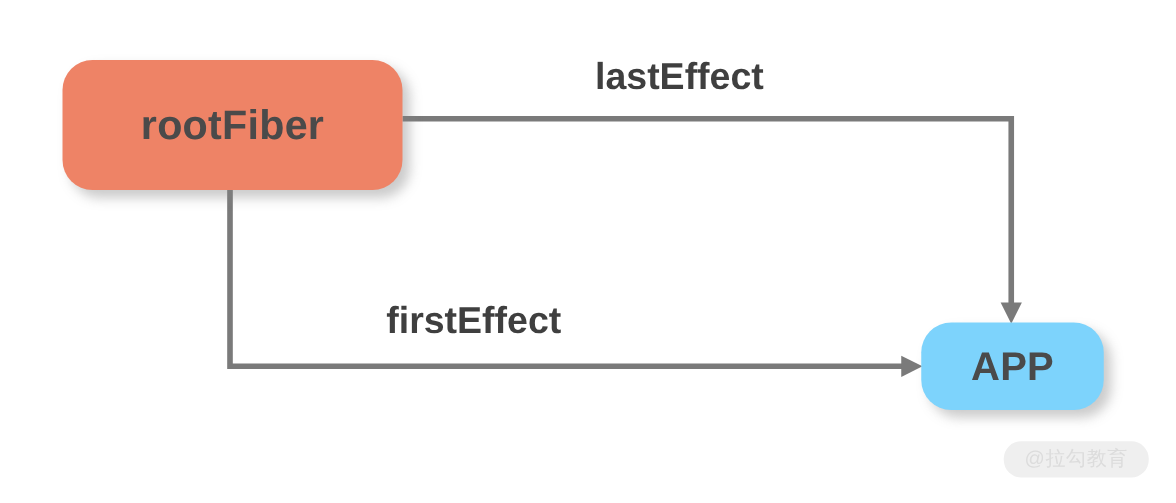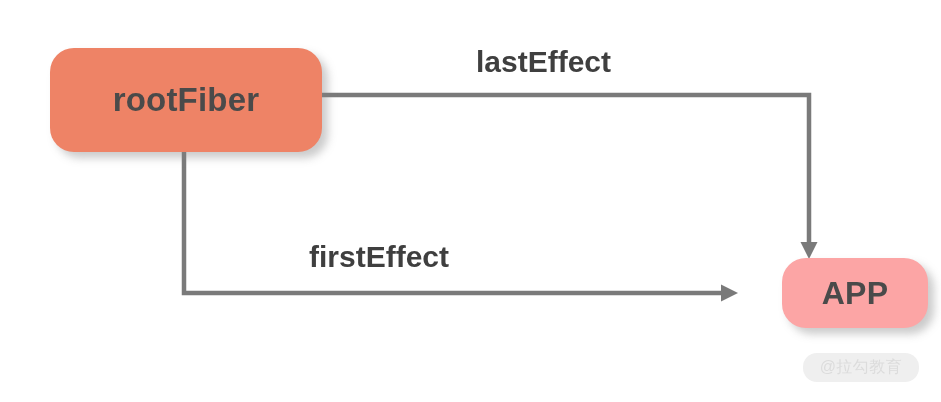--- a/index.html
+++ b/index.html
@@ -102,21 +102,21 @@
       <path d="M 184 152 L 184 293 L 724 293"></path>
     </g>
     <polygon points="809,259 800.5,242 817.5,242" fill="#7a7a7a"></polygon>
     <polygon points="738,293 721,284.5 721,301.5" fill="#7a7a7a"></polygon>
   </svg>
 
   <div class="node" id="node-root-fiber" style="background:#ee8366;">
     <span class="node-label" style="color:#4a4a4a;">rootFiber</span>
   </div>
 
-  <div class="node" id="node-app" style="background:#fca5a5;margin-left:45px;">
+  <div class="node" id="node-app" style="background:#7dd3fc;">
     <span class="node-label" style="color:#4a4a4a;">APP</span>
   </div>
 
   <div class="edge-label" id="edge-label-first-effect" style="color:#3f3f3f;">lastEffect</div>
 
   <div class="edge-label" id="edge-label-last-effect" style="color:#3f3f3f;">firstEffect</div>
 
   <div id="watermark">
     <span id="watermark-text">@拉勾教育</span>
   </div>

